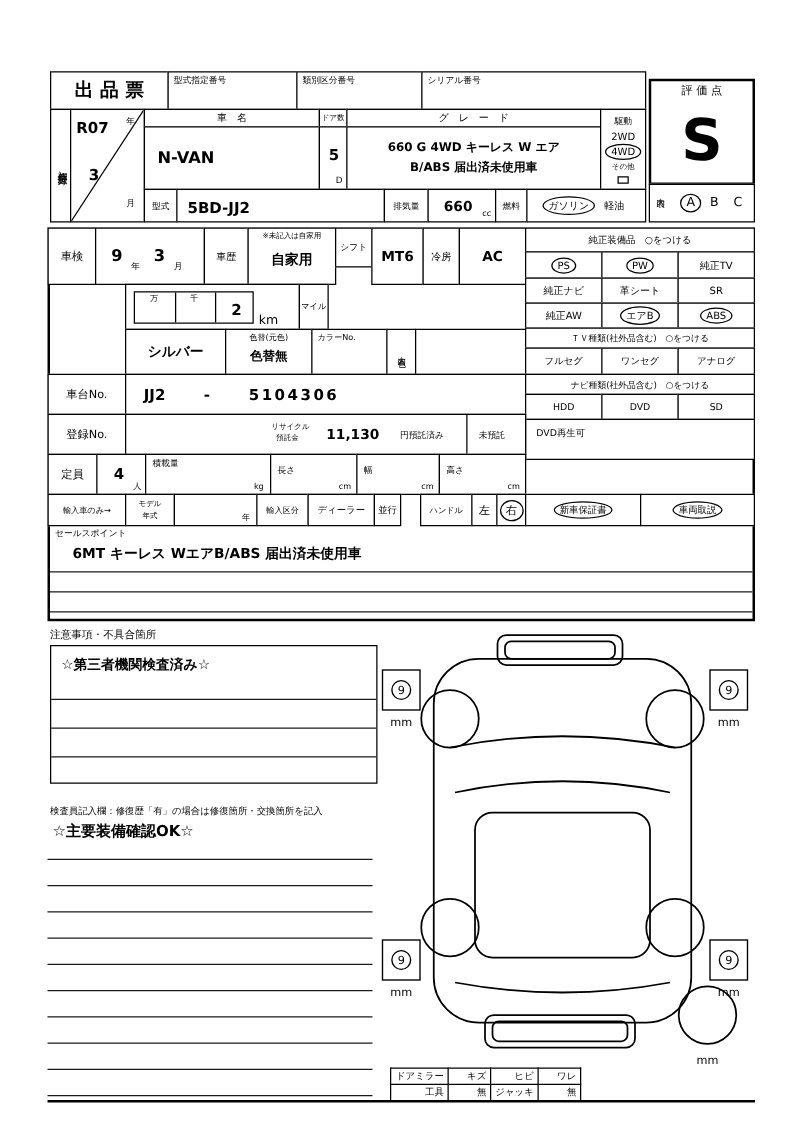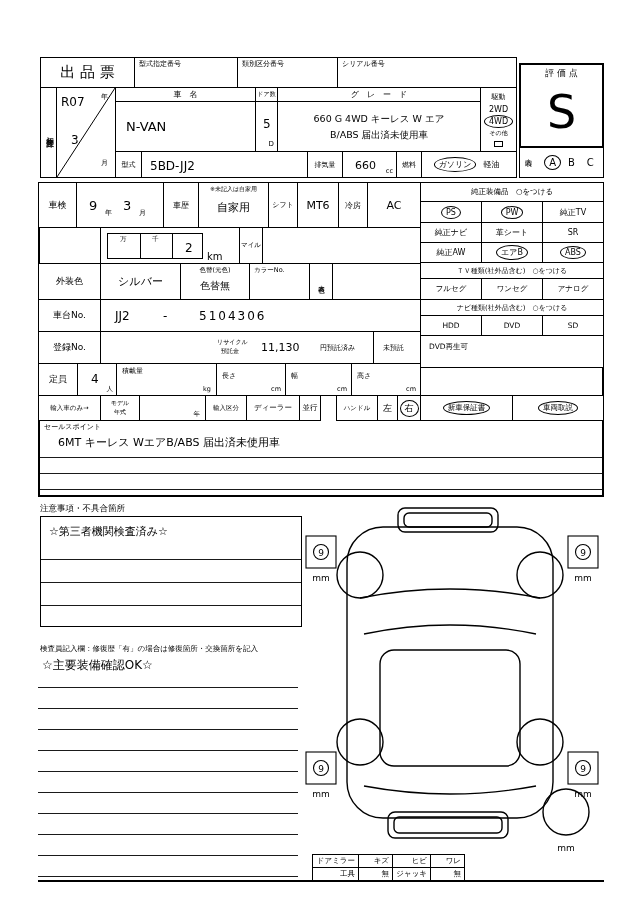--- a/index.html
+++ b/index.html
@@ -4,21 +4,21 @@
 <style>
 *{margin:0;padding:0;box-sizing:border-box}
 html,body{width:640px;height:904px;background:#fff}
 body{font-family:"DejaVu Sans","Liberation Sans",sans-serif;color:#000}
 #sheet{position:relative;width:640px;height:904px;background:#fff;overflow:hidden}
 .c{position:absolute;border:1px solid #000;background:#fff}
 .c2{position:absolute;border:2px solid #000;background:#fff}
 .t{position:absolute;white-space:nowrap;line-height:1}
 .fx{display:flex;align-items:center;justify-content:center;text-align:center}
 .col{display:flex;flex-direction:column;align-items:center;justify-content:center;text-align:center}
-.b{font-weight:normal}
+.b{font-weight:bold}
 .vt{writing-mode:vertical-rl;text-orientation:upright;letter-spacing:1px}
 .oval{position:relative;display:inline-block}
 .oval::after{content:"";position:absolute;left:-5px;right:-5px;top:-2px;bottom:-2px;border:1.6px solid #000;border-radius:50%}
 .hl{position:absolute;height:0;border-top:1px solid #1a1a1a}
 .lab{position:absolute;font-size:7px;line-height:1}
 .chk{position:absolute;border-collapse:collapse;font-size:7.5px;text-align:right}
 .chk td{border:1px solid #000;height:13px;padding:0 3px}
 svg text{font-family:"DejaVu Sans","Liberation Sans",sans-serif}
 </style>
 </head>
@@ -124,21 +124,21 @@
     <span class="t b" style="left:46px;top:16px;font-size:13px">3</span>
     <span class="t" style="left:62px;top:27px;font-size:7px">月</span>
   </div>
   <div class="c fx" style="left:163px;top:182px;width:36px;height:46px">
     <span style="font-size:8px">車歴</span>
   </div>
   <div class="c" style="left:198px;top:182px;width:71px;height:46px">
     <span class="t" style="left:0;right:0;top:3px;text-align:center;font-size:6px">※未記入は自家用</span>
     <span class="t b" style="left:0;right:0;top:19px;text-align:center;font-size:11px">自家用</span>
   </div>
-  <div class="c fx" style="left:268px;top:182px;width:30px;height:46px">
+  <div class="c fx" style="left:268px;top:182px;width:30px;height:32px">
     <span style="font-size:7px">シフト</span>
   </div>
   <div class="c fx" style="left:297px;top:182px;width:42px;height:46px">
     <span class="b" style="font-size:11px">MT6</span>
   </div>
   <div class="c fx" style="left:338px;top:182px;width:30px;height:46px">
     <span style="font-size:8px">冷房</span>
   </div>
   <div class="c fx" style="left:367px;top:182px;width:54px;height:46px">
     <span class="b" style="font-size:11px">AC</span>
@@ -182,23 +182,20 @@
       <span class="t" style="left:12px;top:2px;font-size:6.5px">万</span>
       <span class="t" style="left:44px;top:2px;font-size:6.5px">千</span>
       <span class="t b" style="left:77px;top:8px;font-size:12px">2</span>
     </div>
     <span class="t" style="left:106px;top:24px;font-size:10px">km</span>
   </div>
   <div class="c fx" style="left:239px;top:227px;width:24px;height:37px">
     <span style="font-size:6.5px">マイル</span>
   </div>
 
-  <div class="c fx" style="left:38px;top:263px;width:63px;height:37px">
-    <span style="font-size:9px">外装色</span>
-  </div>
   <div class="c fx" style="left:100px;top:263px;width:81px;height:37px">
     <span class="b" style="font-size:11px">シルバー</span>
   </div>
   <div class="c" style="left:180px;top:263px;width:70px;height:37px">
     <span class="t" style="left:0;right:0;top:3px;text-align:center;font-size:6.5px">色替(元色)</span>
     <span class="t b" style="left:0;right:0;top:17px;text-align:center;font-size:10px">色替無</span>
   </div>
   <div class="c" style="left:249px;top:263px;width:61px;height:37px">
     <span class="t" style="left:4px;top:3px;font-size:6.5px">カラーNo.</span>
   </div>

